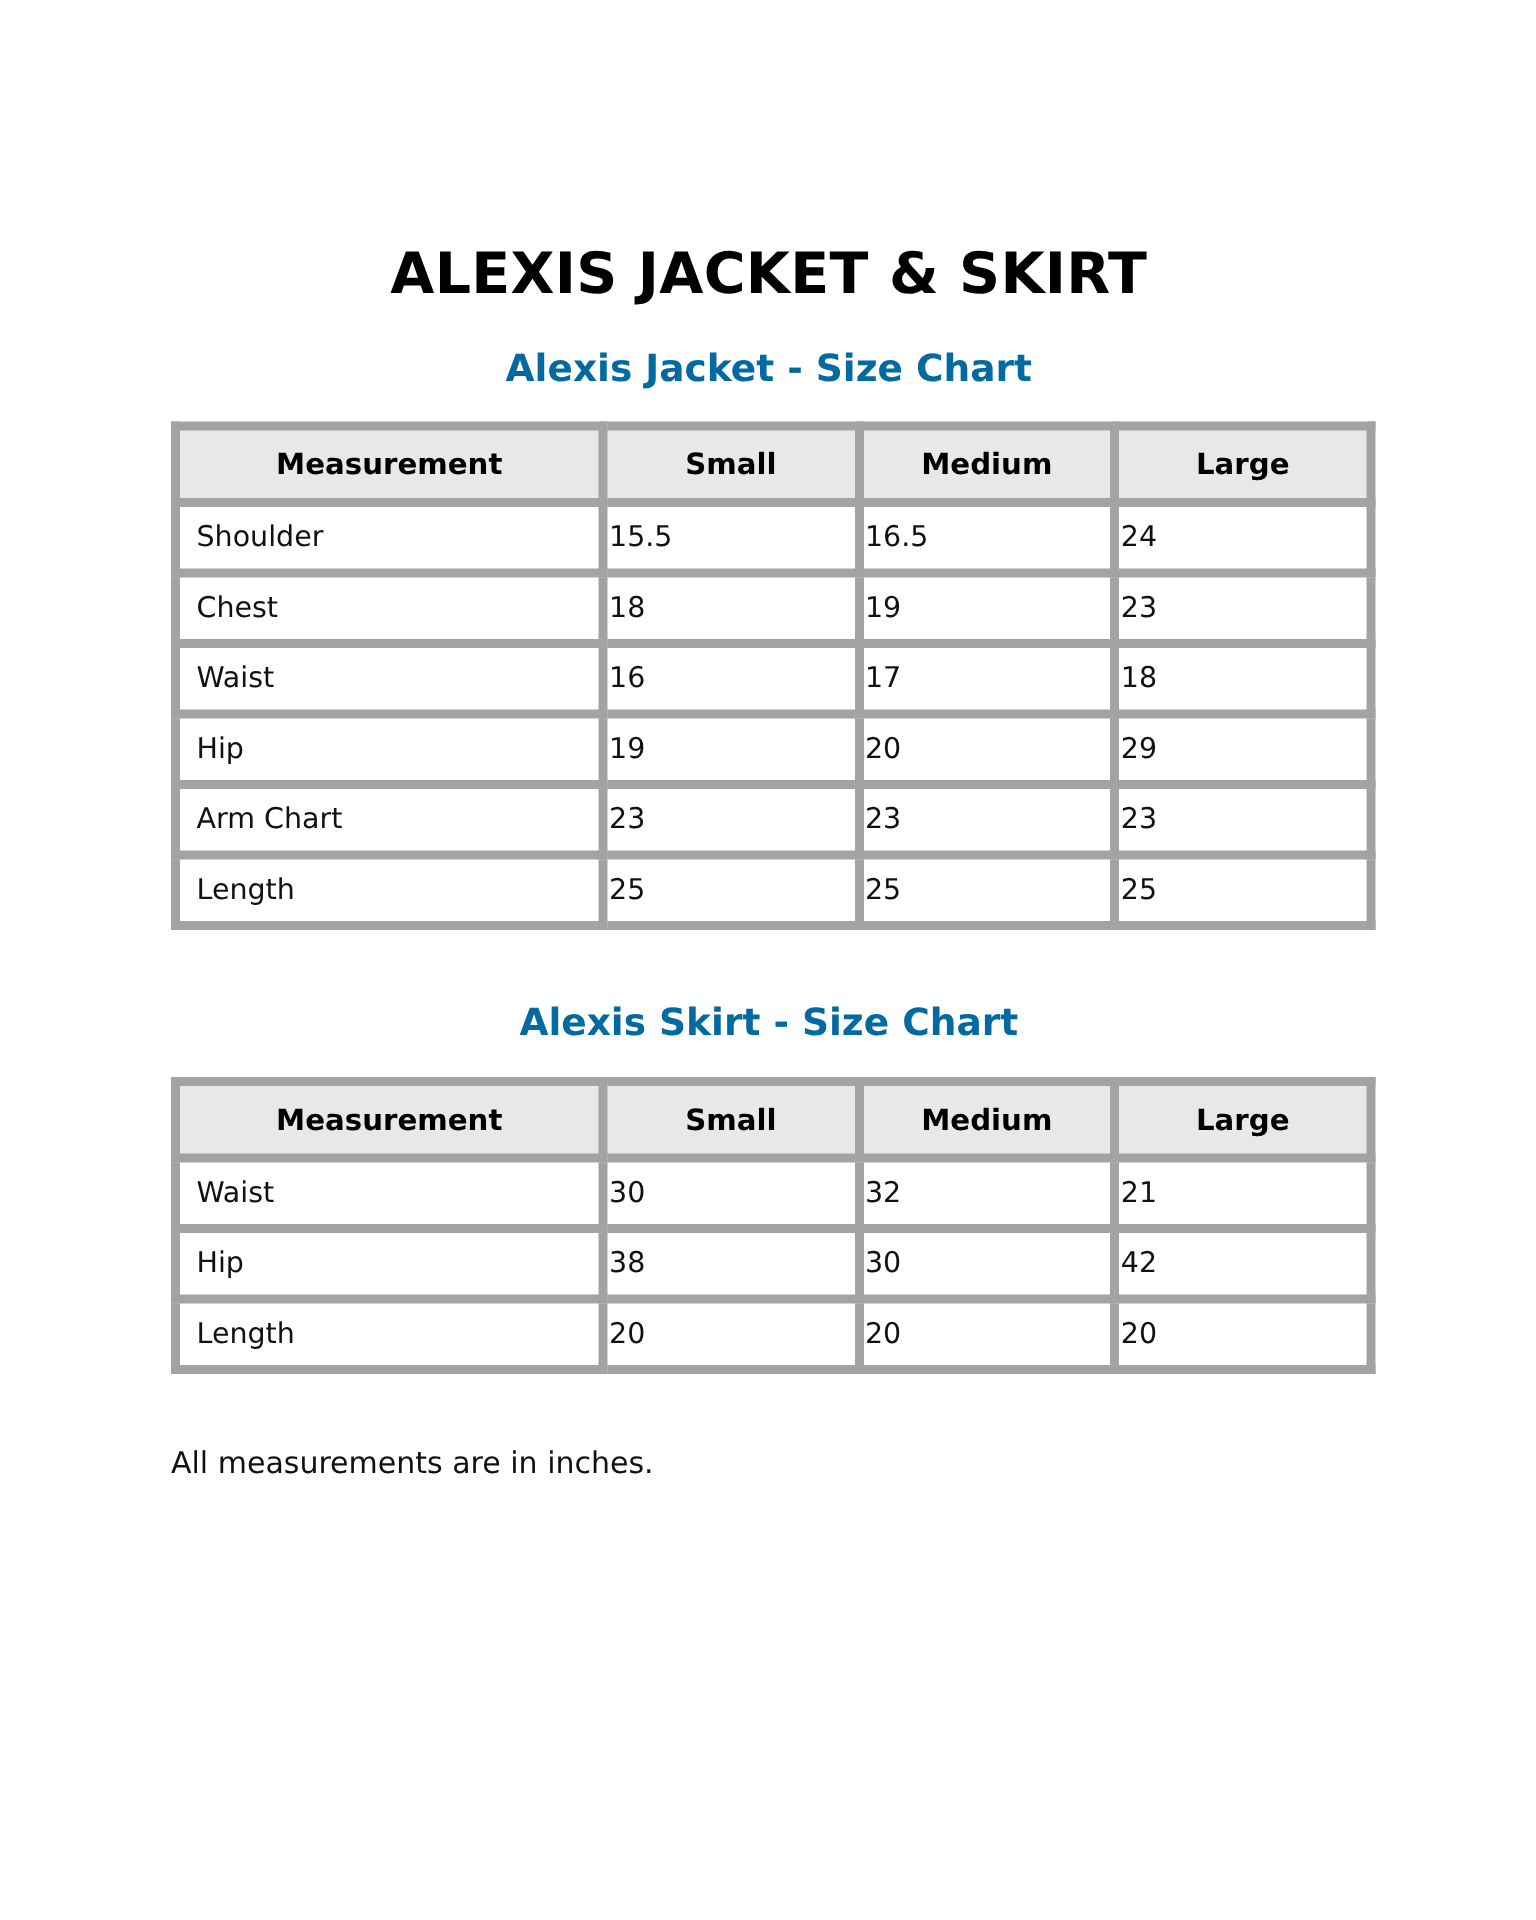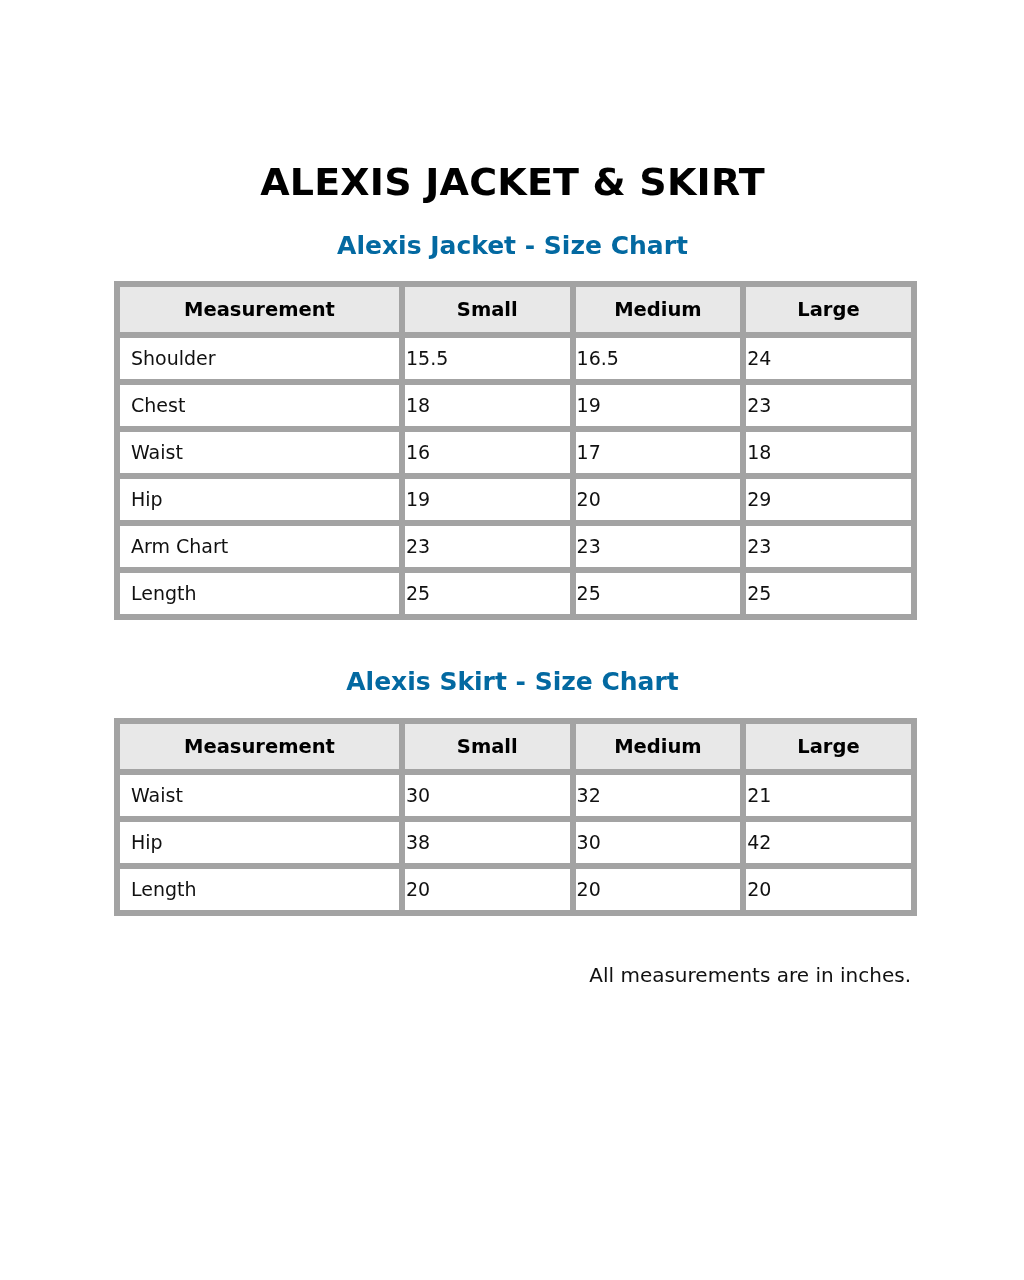--- a/index.html
+++ b/index.html
@@ -96,21 +96,21 @@
 
   table.size-table tbody td.value-cell {
     text-align: left;
     font-weight: normal;
   }
 
   
   .footnote {
     margin: 0;
     padding-top: 47px;
-    text-align: right;
+    text-align: left;
     font-size: 20px;
     color: #111111;
   }
 </style>
 </head>
 <body>
 
 <div class="page">
   <div class="content">
 

